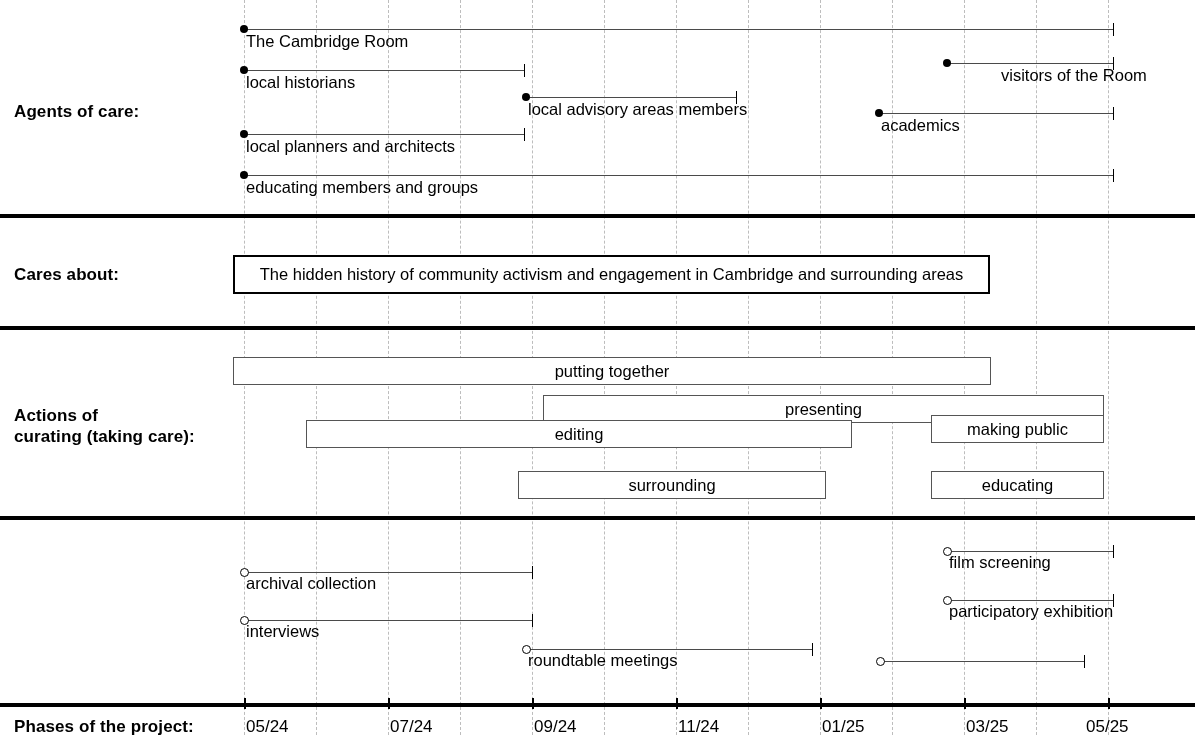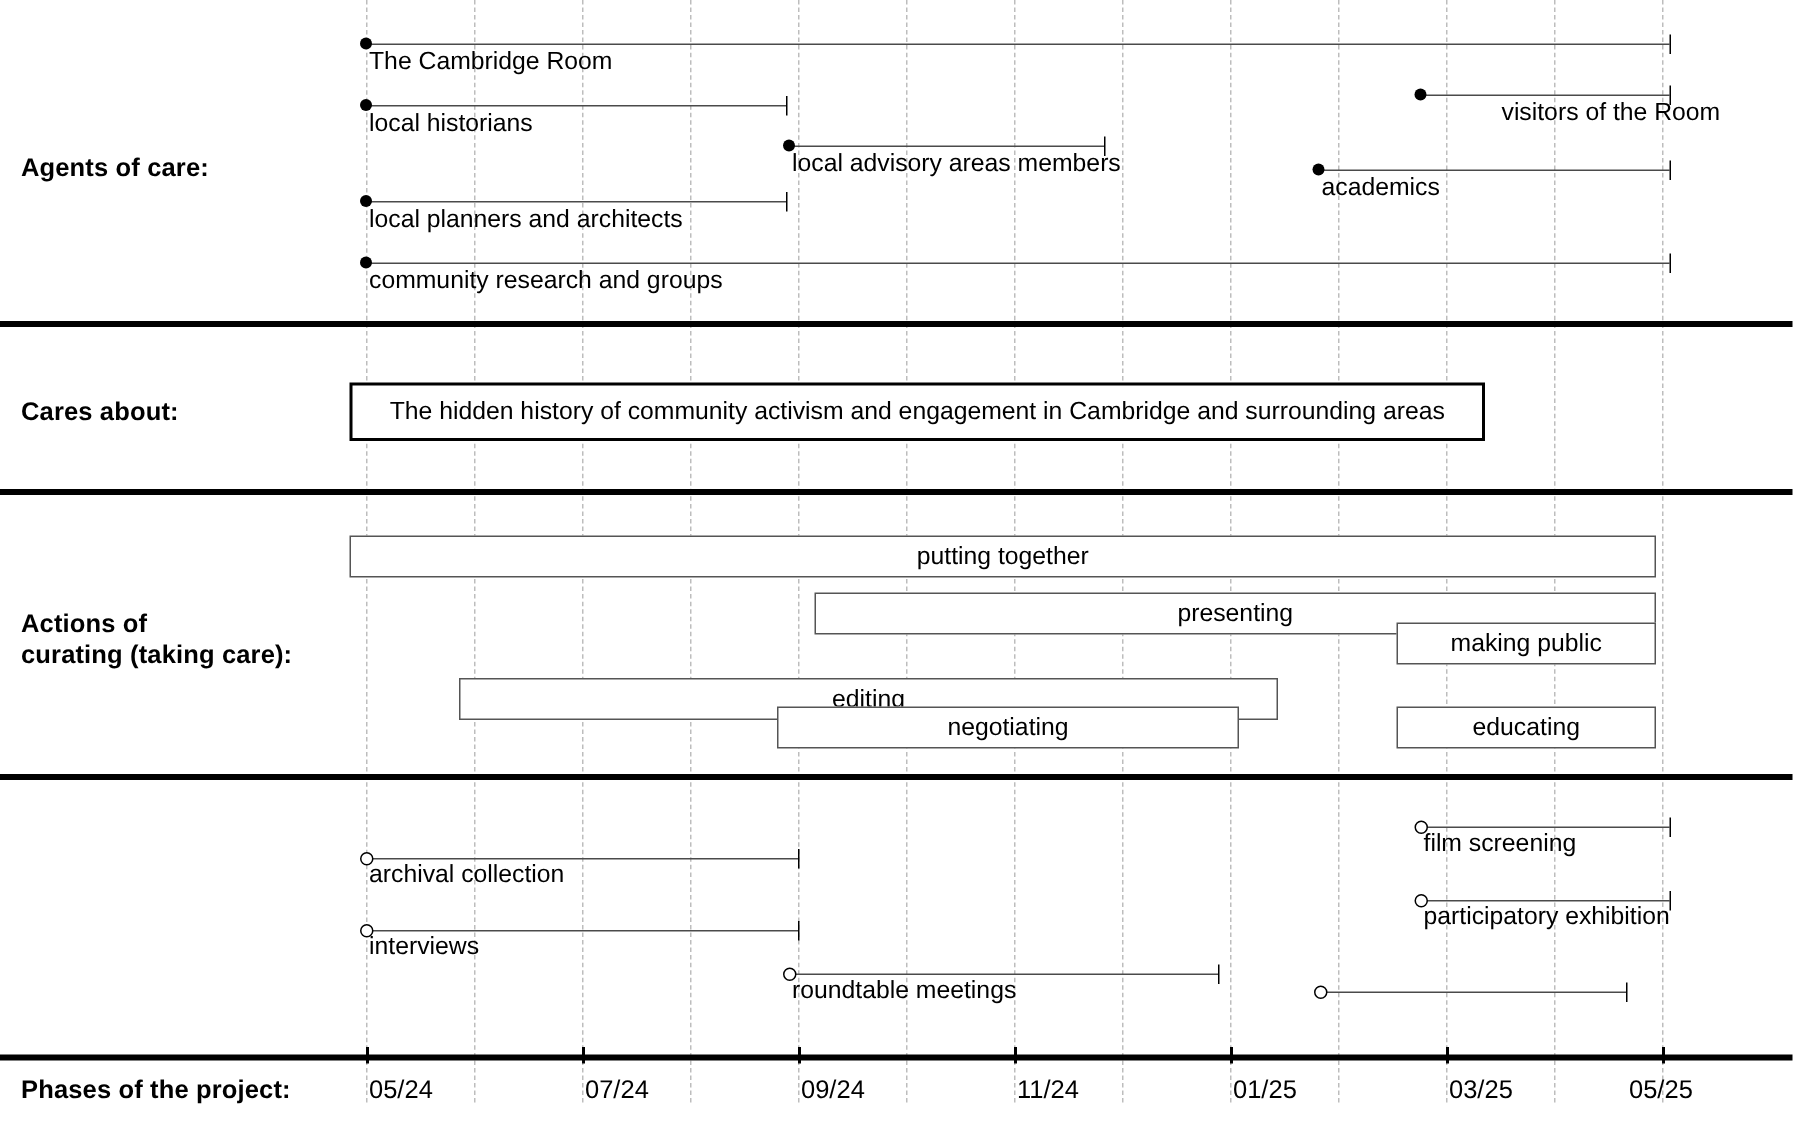--- a/index.html
+++ b/index.html
@@ -169,48 +169,48 @@
   <div class="task-text" style="left:881px;top:117px">academics</div>
 
   <div class="task-line" style="left:244px;top:134px;width:280px"></div>
   <div class="marker-dot" style="left:244px;top:134px"></div>
   <div class="marker-cap" style="left:524px;top:134px"></div>
   <div class="task-text" style="left:246px;top:138px">local planners and architects</div>
 
   <div class="task-line" style="left:244px;top:175px;width:869px"></div>
   <div class="marker-dot" style="left:244px;top:175px"></div>
   <div class="marker-cap" style="left:1113px;top:175px"></div>
-  <div class="task-text" style="left:246px;top:179px">community research and groups</div>
+  <div class="task-text" style="left:246px;top:179px">educating members and groups</div>
 
   <div class="rowlabel" style="top:265px">Cares about:</div>
 
   <div class="care-box" style="left:233px;top:255px;width:757px;height:39px">
     <span>The hidden history of community activism and engagement in Cambridge and surrounding areas</span>
   </div>
 
   <div class="rowlabel" style="top:406px"><span>Actions of</span><br><span>curating (taking care):</span></div>
 
-  <div class="task-box" style="left:233px;top:357px;width:871px">
+  <div class="task-box" style="left:233px;top:357px;width:758px">
     <span>putting together</span>
   </div>
 
   <div class="task-box" style="left:543px;top:395px;width:561px">
     <span>presenting</span>
   </div>
 
-  <div class="task-box" style="left:306px;top:452px;width:546px">
+  <div class="task-box" style="left:306px;top:420px;width:546px">
     <span>editing</span>
   </div>
 
   <div class="task-box" style="left:931px;top:415px;width:173px">
     <span>making public</span>
   </div>
 
   <div class="task-box" style="left:518px;top:471px;width:308px">
-    <span>negotiating</span>
+    <span>surrounding</span>
   </div>
 
   <div class="task-box" style="left:931px;top:471px;width:173px">
     <span>educating</span>
   </div>
 
 
   <div class="task-line" style="left:947px;top:551px;width:166px"></div>
   <div class="marker-open" style="left:947px;top:551px"></div>
   <div class="marker-cap" style="left:1113px;top:551px"></div>

